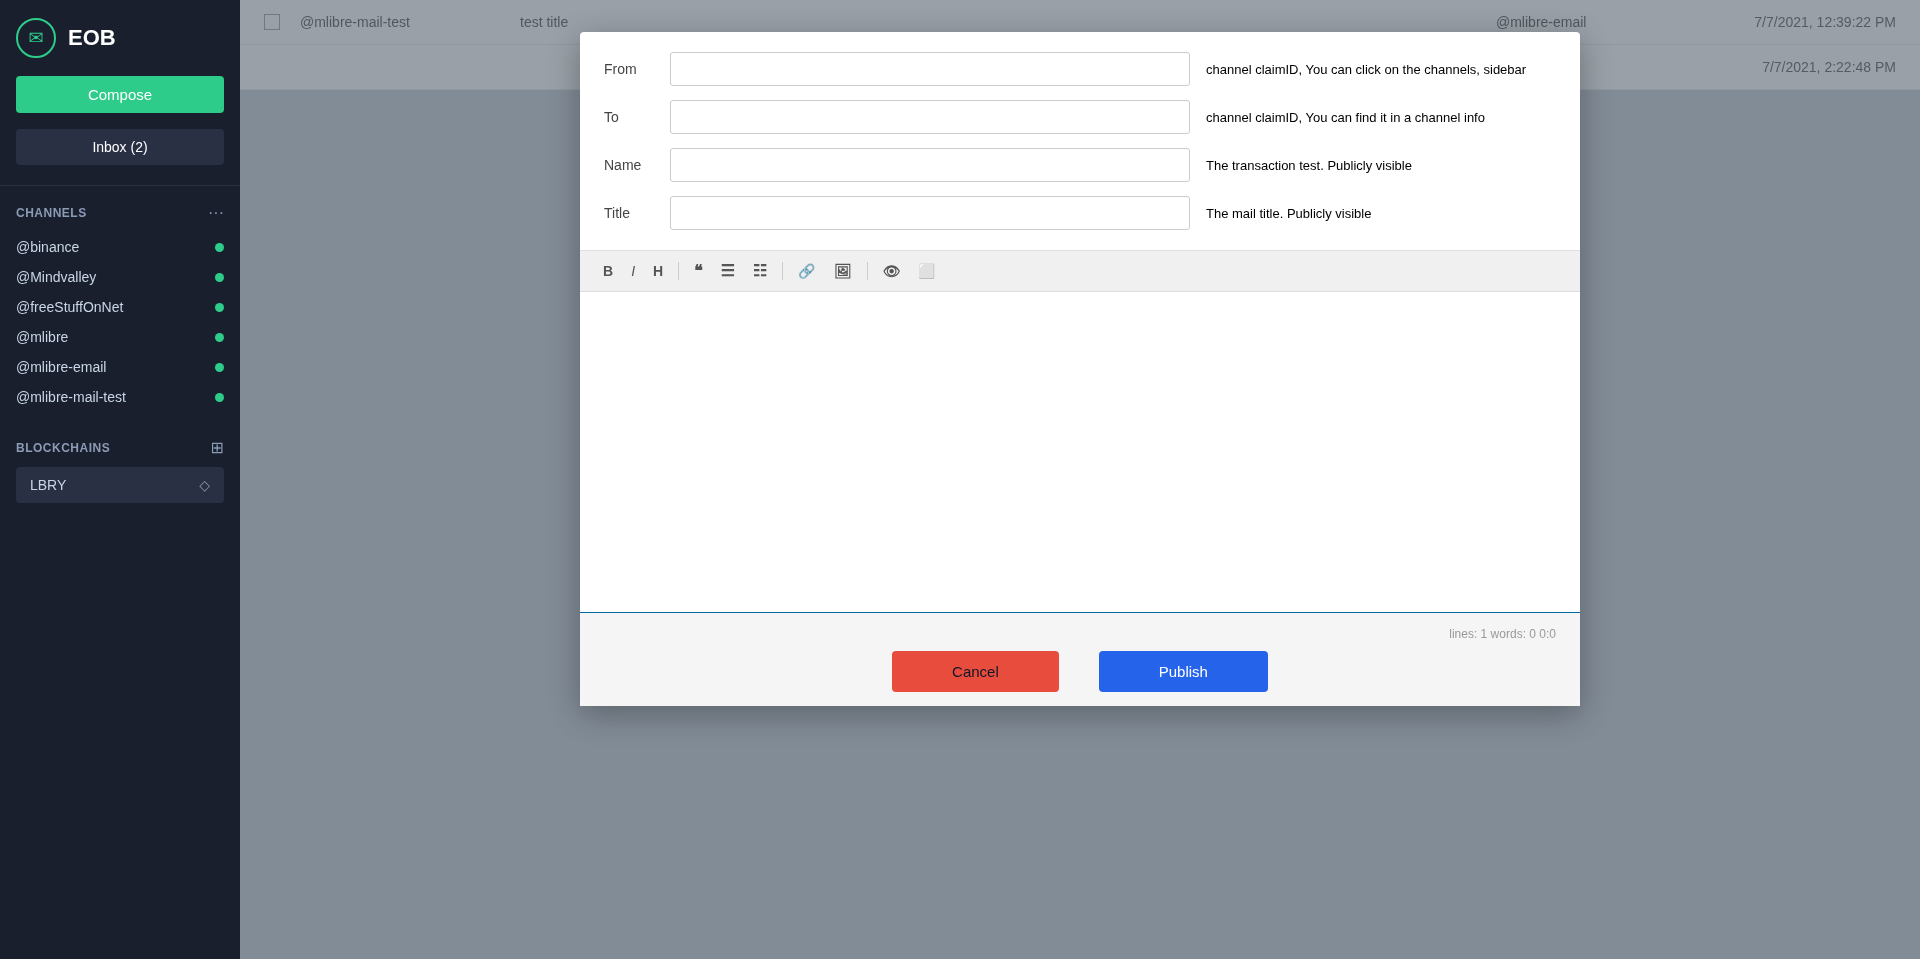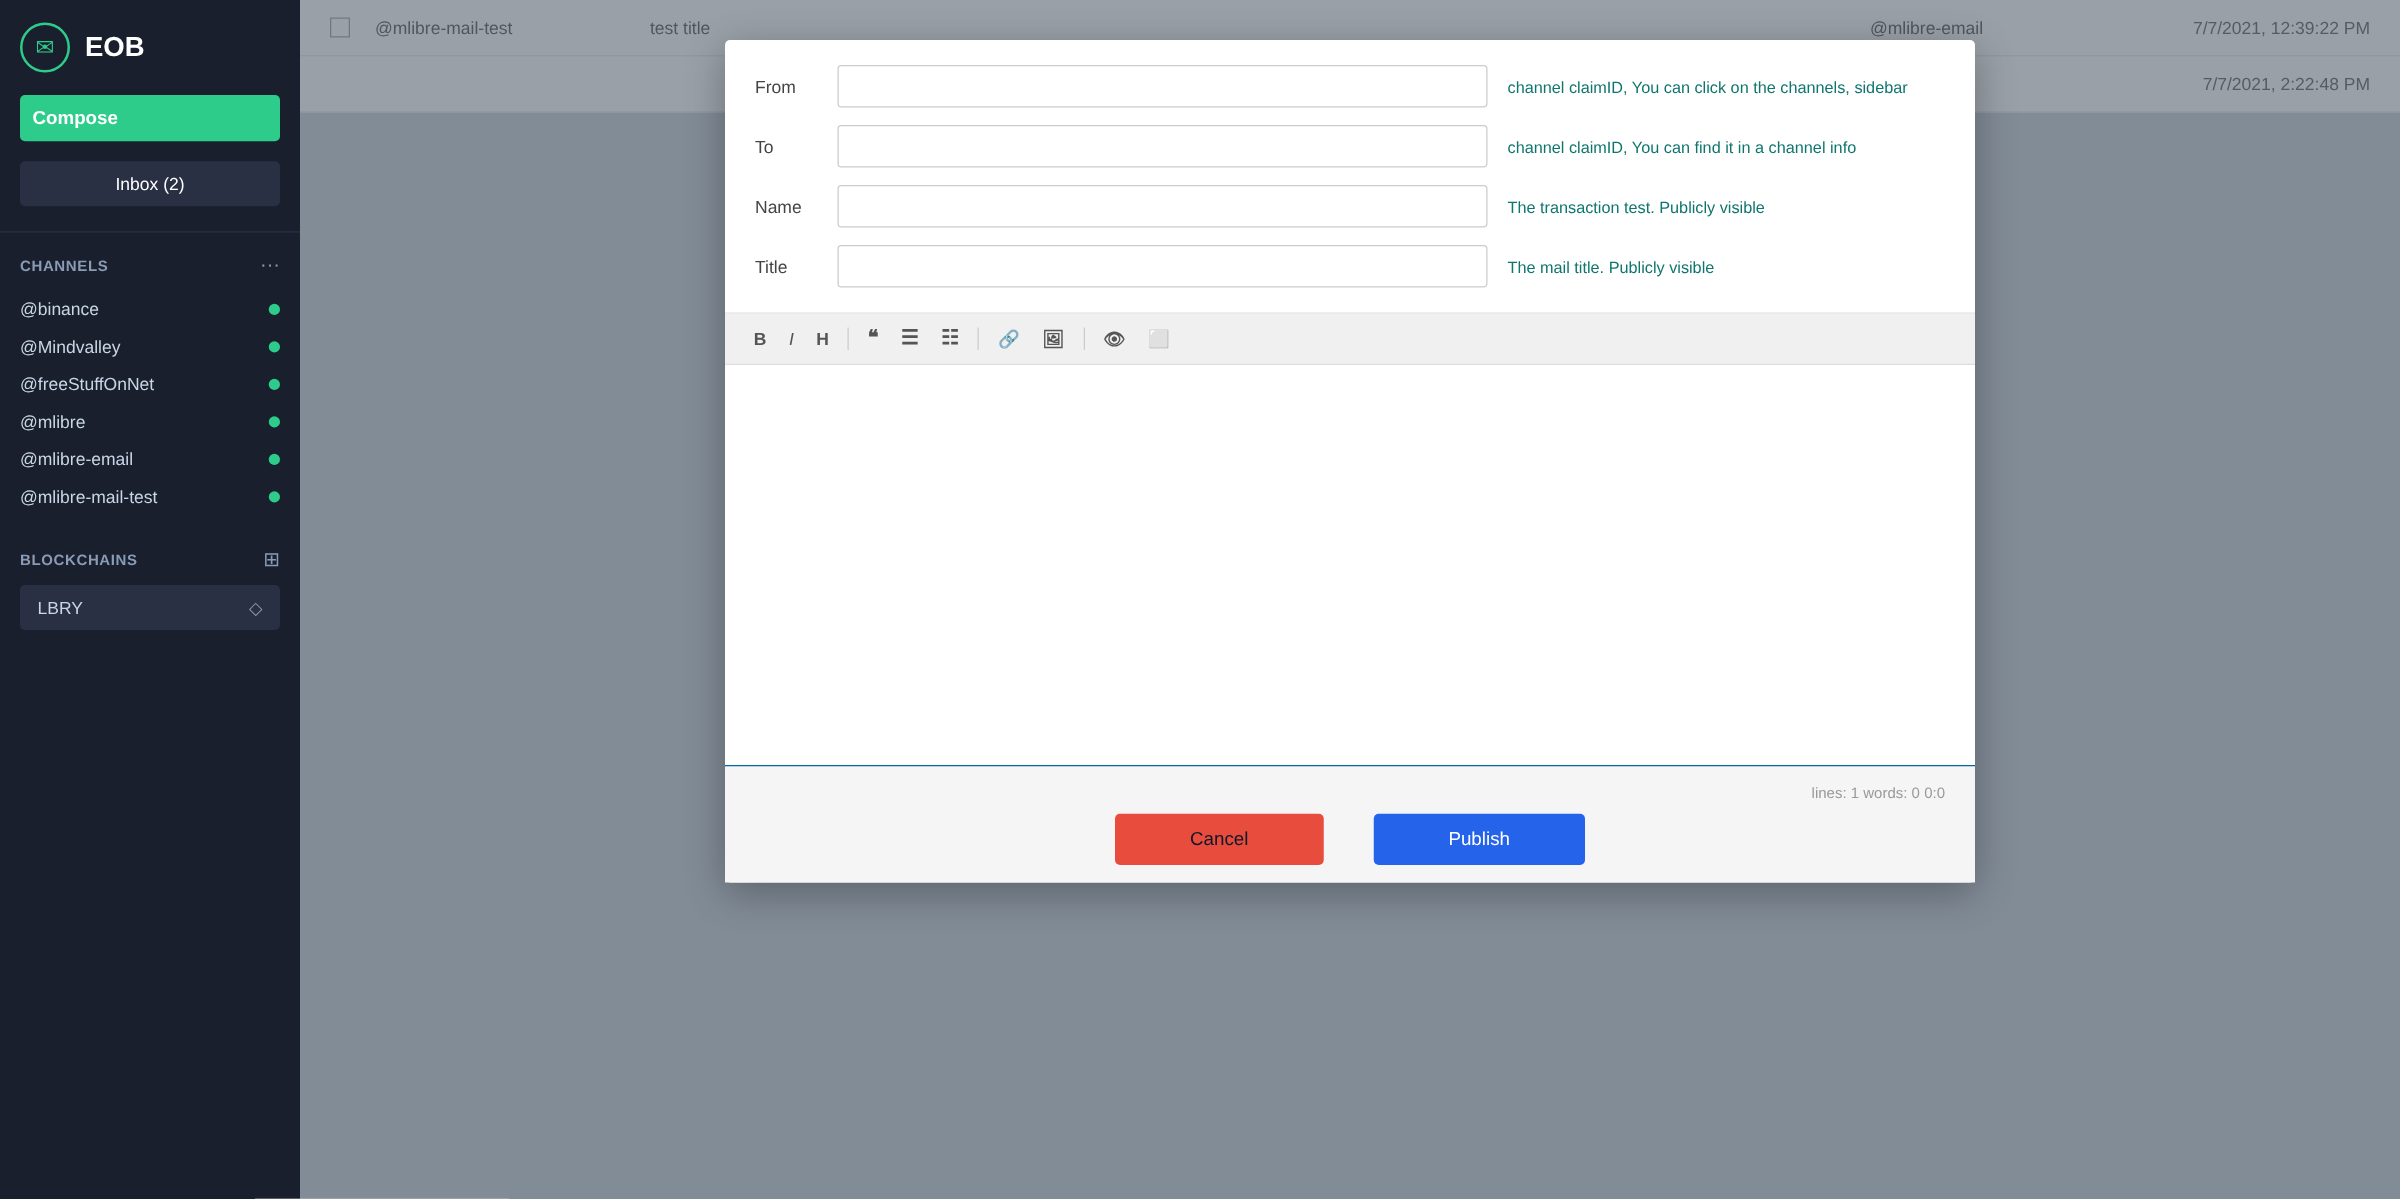--- a/index.html
+++ b/index.html
@@ -48,23 +48,23 @@
     }
 
     .compose-button {
       margin: 0 16px 16px;
       background: #2ecc8a;
       color: #fff;
       border: none;
       border-radius: 4px;
       padding: 10px;
       font-size: 15px;
-      font-weight: 700;
-      cursor: pointer;
-      text-align: left;
+      font-weight: 400;
+      cursor: pointer;
+      text-align: center;
     }
 
     .inbox-button {
       margin: 0 16px 20px;
       background: #2a3044;
       color: #ffffff;
       border: none;
       border-radius: 4px;
       padding: 10px;
       font-size: 14px;
@@ -256,21 +256,21 @@
       flex: 0 0 520px;
       height: 34px;
       border: 1px solid #ccc;
       border-radius: 3px;
       padding: 0 10px;
       font-size: 14px;
       outline: none;
     }
 
     .form-hint {
-      color: #0f766e;
+      color: #000000;
       font-size: 13px;
       flex: 1;
     }
 
     
     .editor-toolbar {
       background: #f0f0f0;
       border-bottom: 1px solid #ddd;
       padding: 8px 16px;
       display: flex;

